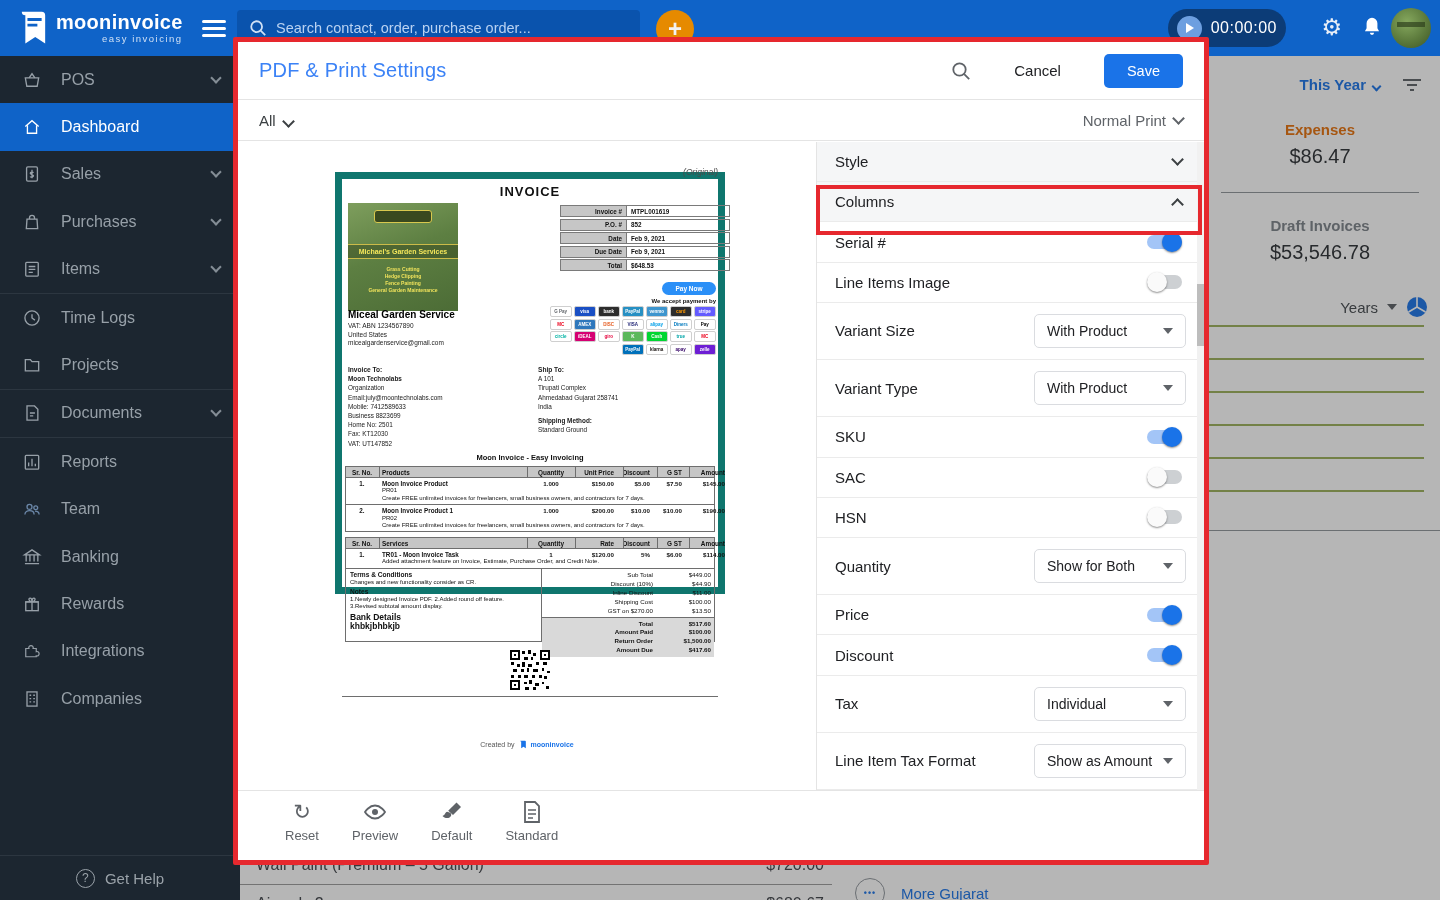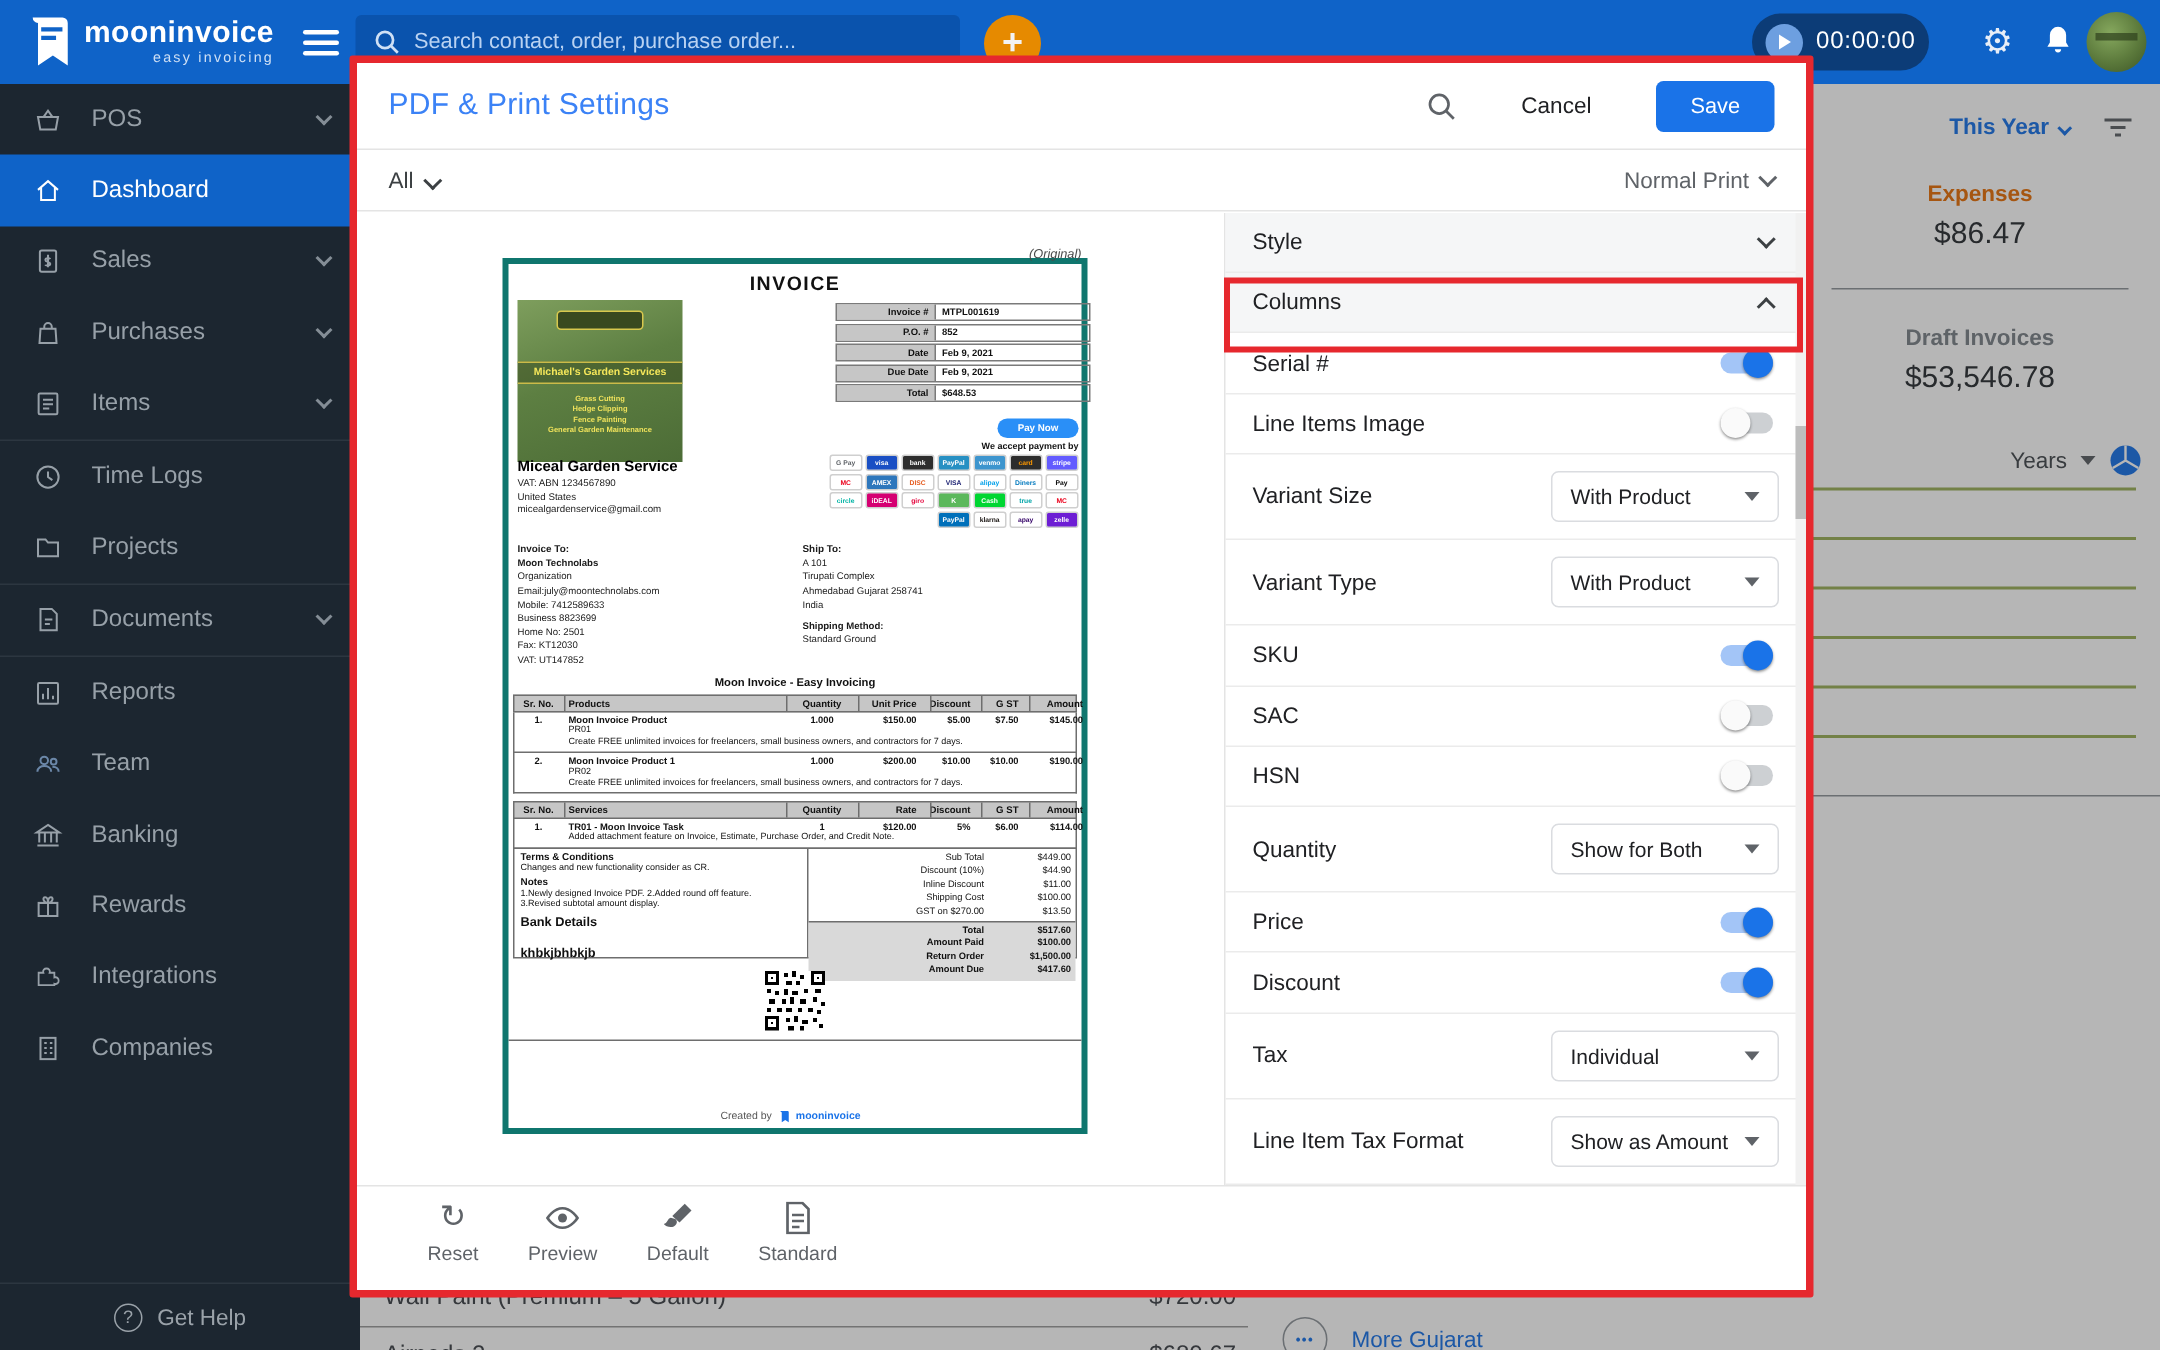--- a/index.html
+++ b/index.html
@@ -80,21 +80,21 @@
   .tgl.on .knob{left:15px;background:#1a73e8}
   .sel{width:152px;height:34px;border:1px solid #dadce0;border-radius:5px;display:flex;align-items:center;justify-content:space-between;padding:0 12px;font-size:14px;color:#202124;cursor:pointer;margin-right:-8px;background:#fff}
   .sel .soltri{border-top-color:#5f6368}
   .rfcol{position:absolute;left:-1px;right:2px;top:43px;height:50px;border:4px solid #e6282e;z-index:6;pointer-events:none}
   .sbtrack{position:absolute;right:0;top:0;bottom:0;width:7px;background:#f1f1f1}
   .sbthumb{position:absolute;right:0;top:142px;width:7px;height:62px;background:#bdbdbd;cursor:pointer}
   .mfoot{position:absolute;left:0;bottom:0;width:966px;height:70px;border-top:1px solid #e4e4e4;display:flex;gap:33px;padding:9px 0 0 47px}
   .fitem{display:flex;flex-direction:column;align-items:center;gap:4px;color:#5f6368;font-size:13px;cursor:pointer}
   .fitem .fic{height:24px;display:flex;align-items:center;justify-content:center;font-size:21px;line-height:24px}
   
-  .page{position:absolute;left:97px;top:30px;width:390px;height:584px;border:4px solid #0f766e;background:#fff;color:#111}
+  .page{position:absolute;left:97px;top:30px;width:390px;height:422px;border:7px solid #0f766e;background:#fff;color:#111}
   .orig{position:absolute;right:0;top:-12px;font-size:8.5px;font-style:italic;color:#4a4a4a}
   .invtitle{position:absolute;top:5px;left:0;right:0;text-align:center;font-size:13px;font-weight:bold;letter-spacing:1px}
   .photo{position:absolute;left:6px;top:24px;width:110px;height:108px;background:linear-gradient(160deg,#7e9e5d 0%,#5d7f42 45%,#4c6c36 100%);overflow:hidden}
   .phlogo{width:58px;height:13px;margin:7px auto 0;background:#39491f;border:1px solid #d8c84e;border-radius:3px}
   .phtitle{margin-top:21px;border-top:1px solid #cbbb49;border-bottom:1px solid #cbbb49;background:rgba(50,62,24,.4);color:#f5e75a;font-size:7px;font-weight:bold;text-align:center;padding:3px 1px}
   .phlines{margin-top:7px;text-align:center;font-size:5px;line-height:7px;color:#efe25b;font-weight:bold}
   .company{position:absolute;left:6px;top:132px;font-size:6.5px;line-height:8.8px;color:#222}
   .cname{font-size:10px;font-weight:bold;color:#000;margin-bottom:2px}
   .meta{position:absolute;left:218px;top:26px;width:170px}
   .mrow{display:flex;height:12px;border:1px solid #7a7a7a;margin-bottom:1.5px;font-size:6.3px;font-weight:bold}
@@ -533,21 +533,21 @@
           </div>
 
           <div class="tnc">
             <div class="tncl">
               <div class="h">Terms &amp; Conditions</div>
               <div>Changes and new functionality consider as CR.</div>
               <div class="h" style="margin-top:2px">Notes</div>
               <div>1.Newly designed Invoice PDF.  2.Added round off feature.</div>
               <div>3.Revised subtotal amount display.</div>
               <div class="bankh">Bank Details</div>
-              <div class="bankh" style="margin-top:13px">khbkjbhbkjb</div>
+              <div class="bankh" style="margin-top:1px">khbkjbhbkjb</div>
             </div>
             <div class="tncr">
               <div class="tots">
                 <div class="trt">
                     <span class="tl">Sub Total</span>
                     <span class="tv">$449.00</span>
                   </div>
                 <div class="trt">
                     <span class="tl">Discount (10%)</span>
                     <span class="tv">$44.90</span>

